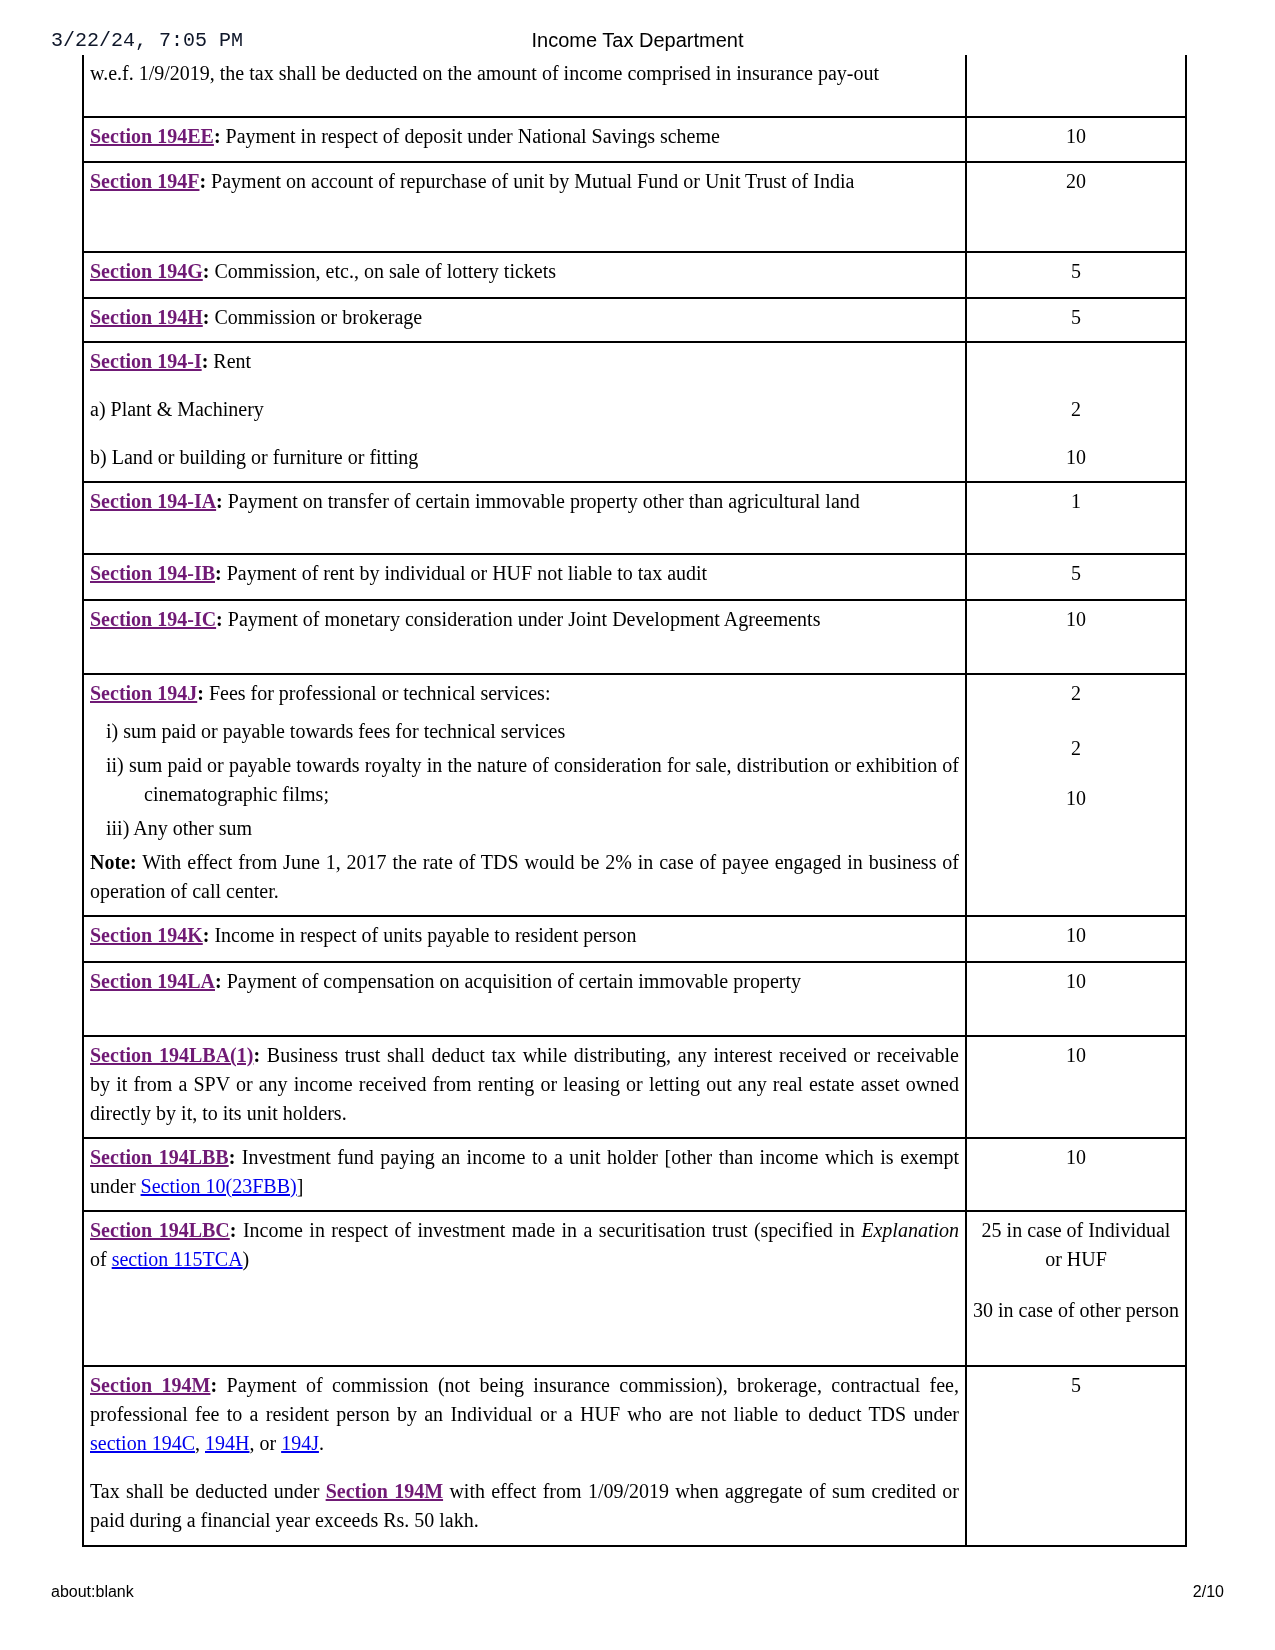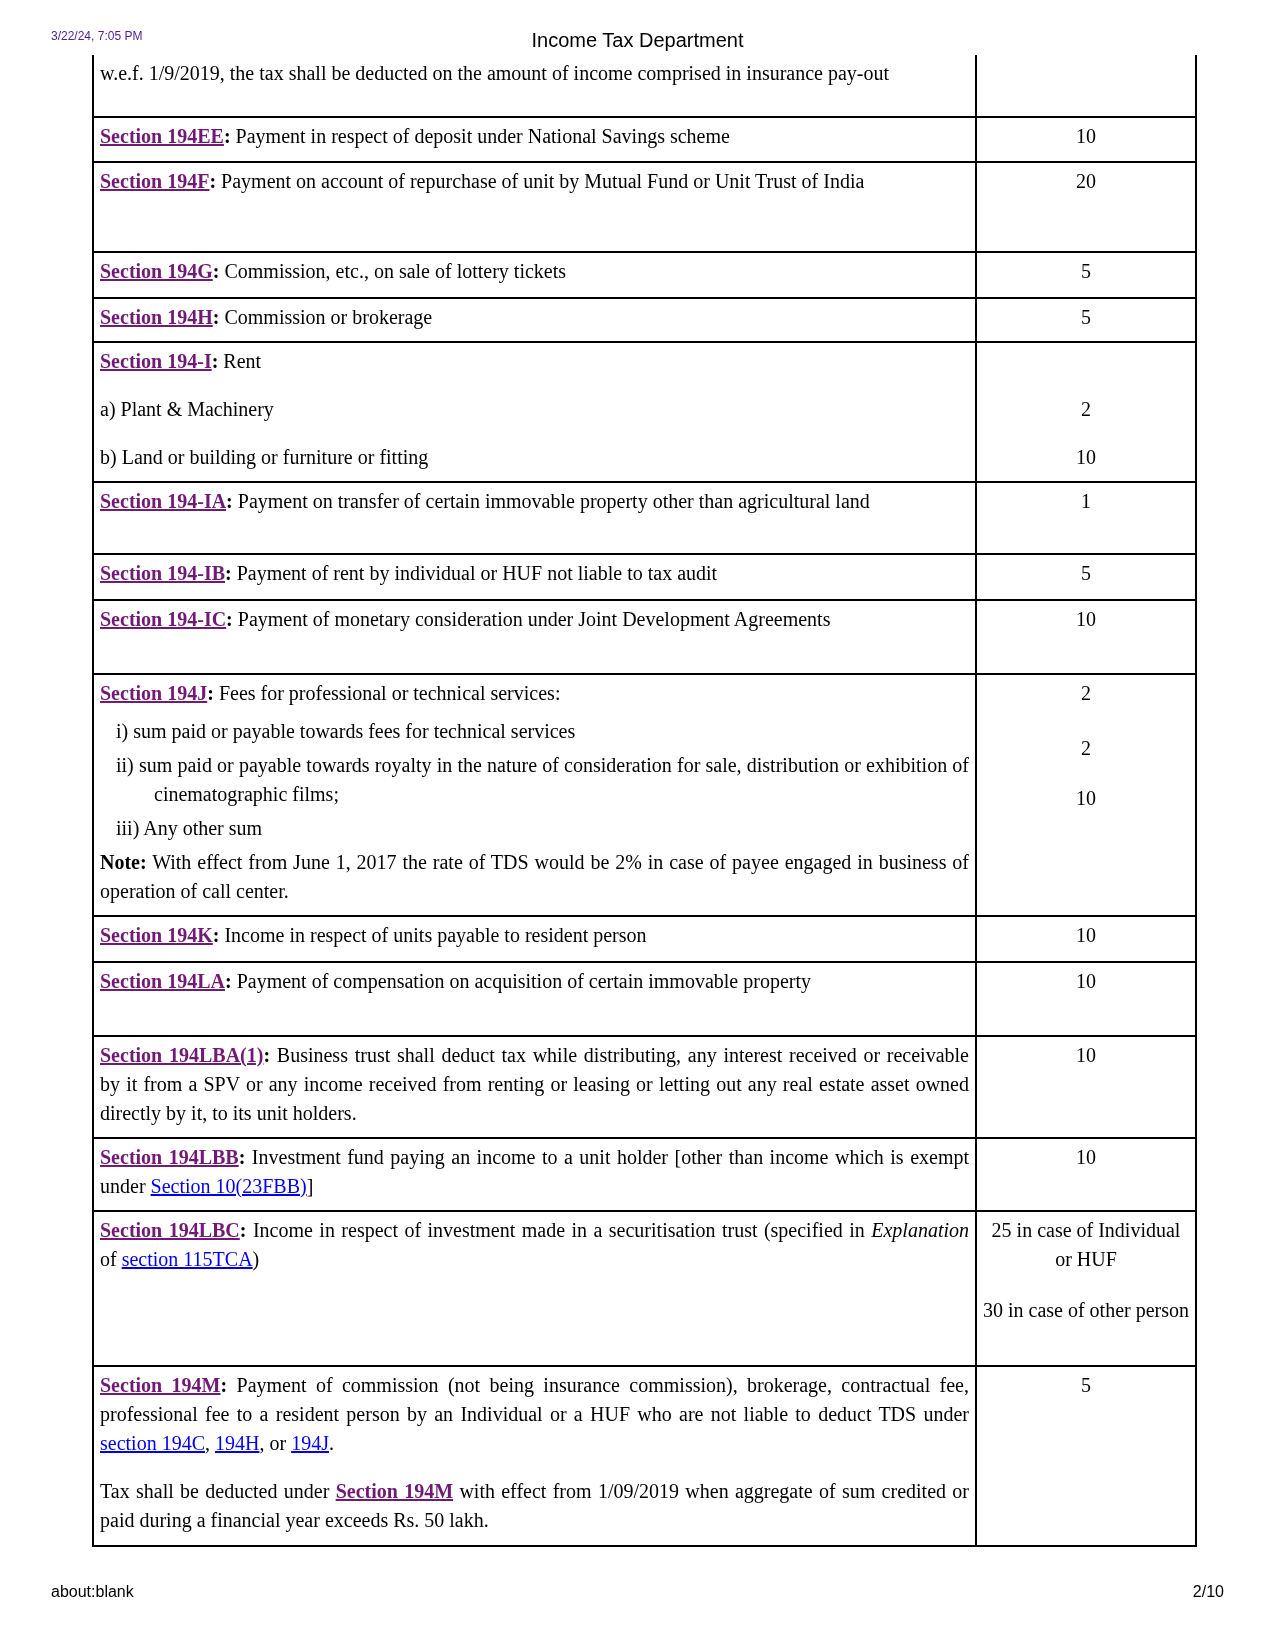--- a/index.html
+++ b/index.html
@@ -3,36 +3,36 @@
 <meta charset="utf-8">
 <style>
   * { margin:0; padding:0; box-sizing:border-box; }
   html,body { background:#fff; }
   .page {
     position:relative; width:1275px; height:1650px; background:#ffffff;
     font-family:"Liberation Serif", serif; color:#000;
   }
   .hdr-left {
     position:absolute; left:51px; top:29px;
-    font-family:Liberation Sans, sans-serif; font-size:12px; color:#4c1d95;
+    font-family:Liberation Mono, monospace; font-size:20px; color:#0f172a;
   }
   .hdr-title {
     position:absolute; left:0; top:29px; width:1275px; text-align:center;
     font-family:"Liberation Sans", sans-serif; font-size:20px; color:#000;
   }
   .ftr-left {
     position:absolute; left:51px; top:1583px;
     font-family:"Liberation Sans", sans-serif; font-size:16px; color:#000;
   }
   .ftr-right {
     position:absolute; right:51px; top:1583px;
     font-family:"Liberation Sans", sans-serif; font-size:16px; color:#000;
   }
   table.tbl {
-    position:absolute; left:92px; top:55px; width:1103px;
+    position:absolute; left:82px; top:55px; width:1103px;
     border-collapse:collapse; table-layout:fixed;font-family:Liberation Serif, serif;
   }
   table.tbl td {
     border:2px solid #000;
     vertical-align:top;
     font-size:20px; line-height:29px;
   }
   table.tbl tr:first-child td { border-top:none; }
   td.desc { padding:4px 6px 9px 6px; }
   td.rate { padding:4px 4px 9px 4px; text-align:center; }

